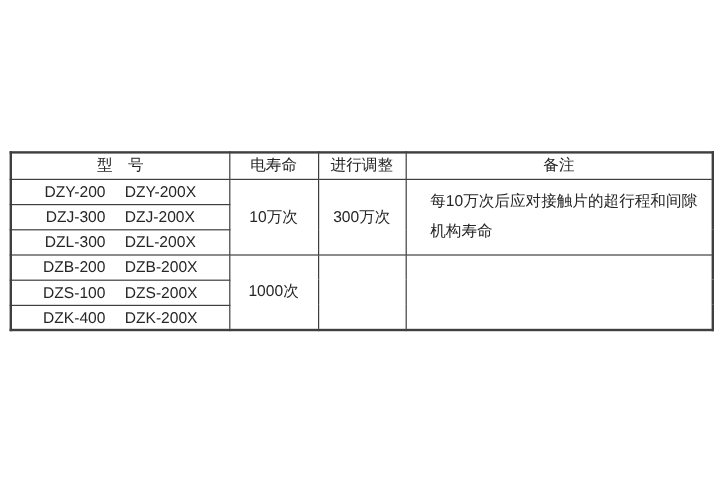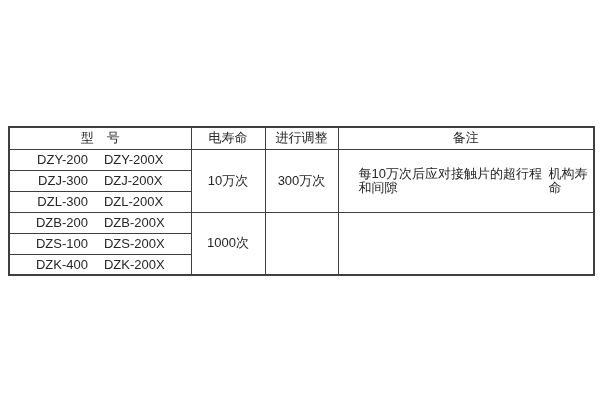--- a/index.html
+++ b/index.html
@@ -47,21 +47,21 @@
   }
 
   td.remarks-cell {
     text-align: left;
     vertical-align: middle;
     padding-left: 20px;
     white-space: normal;
   }
   .remark-lines {
     display: flex;
-    flex-direction: row;
+    flex-direction: column;
     justify-content: center;
     row-gap: 11px;
     line-height: 14px;
   }
 </style>
 </head>
 <body>
 
 <div class="page">
   <div class="spec-table-wrap">

